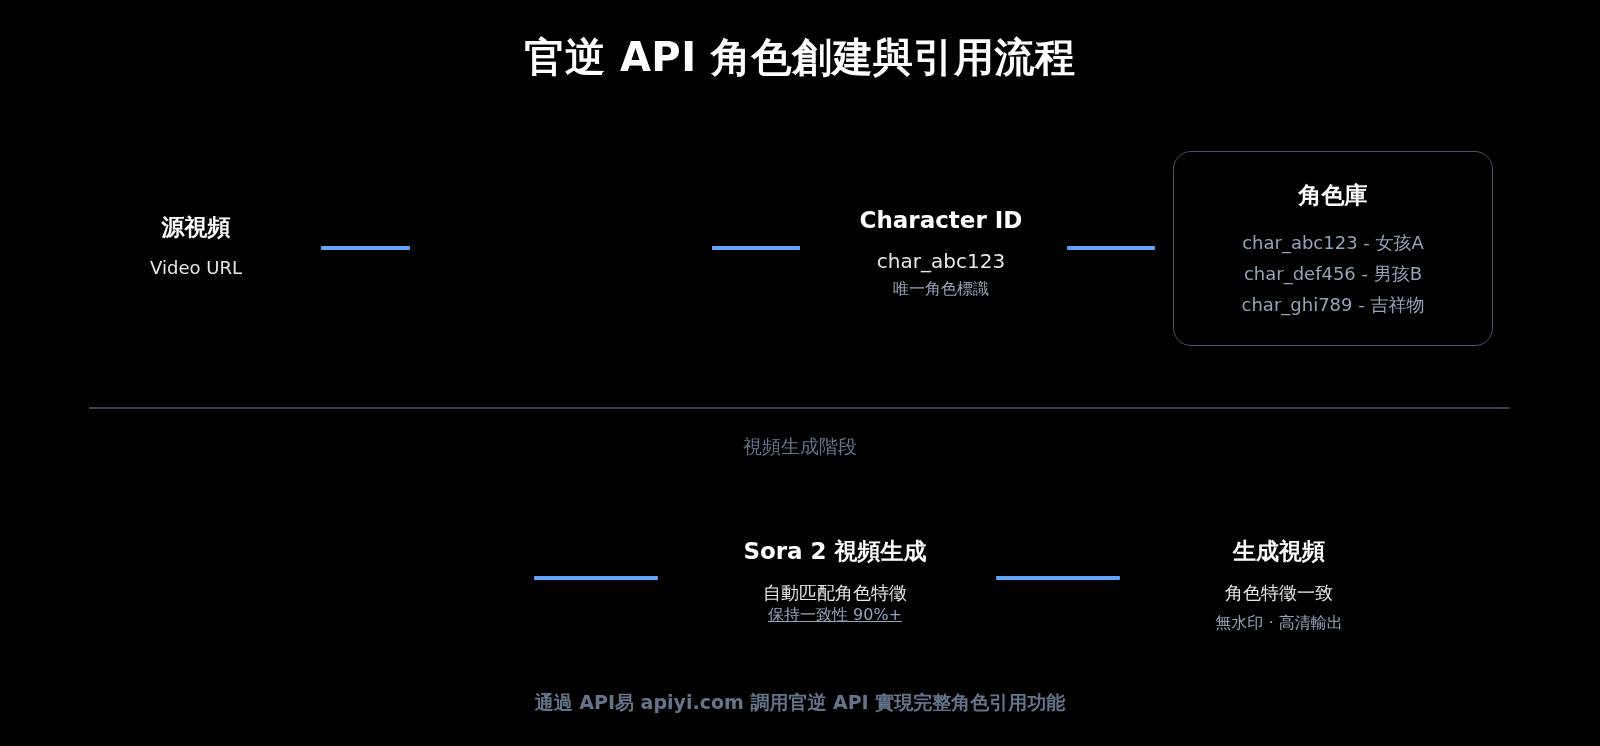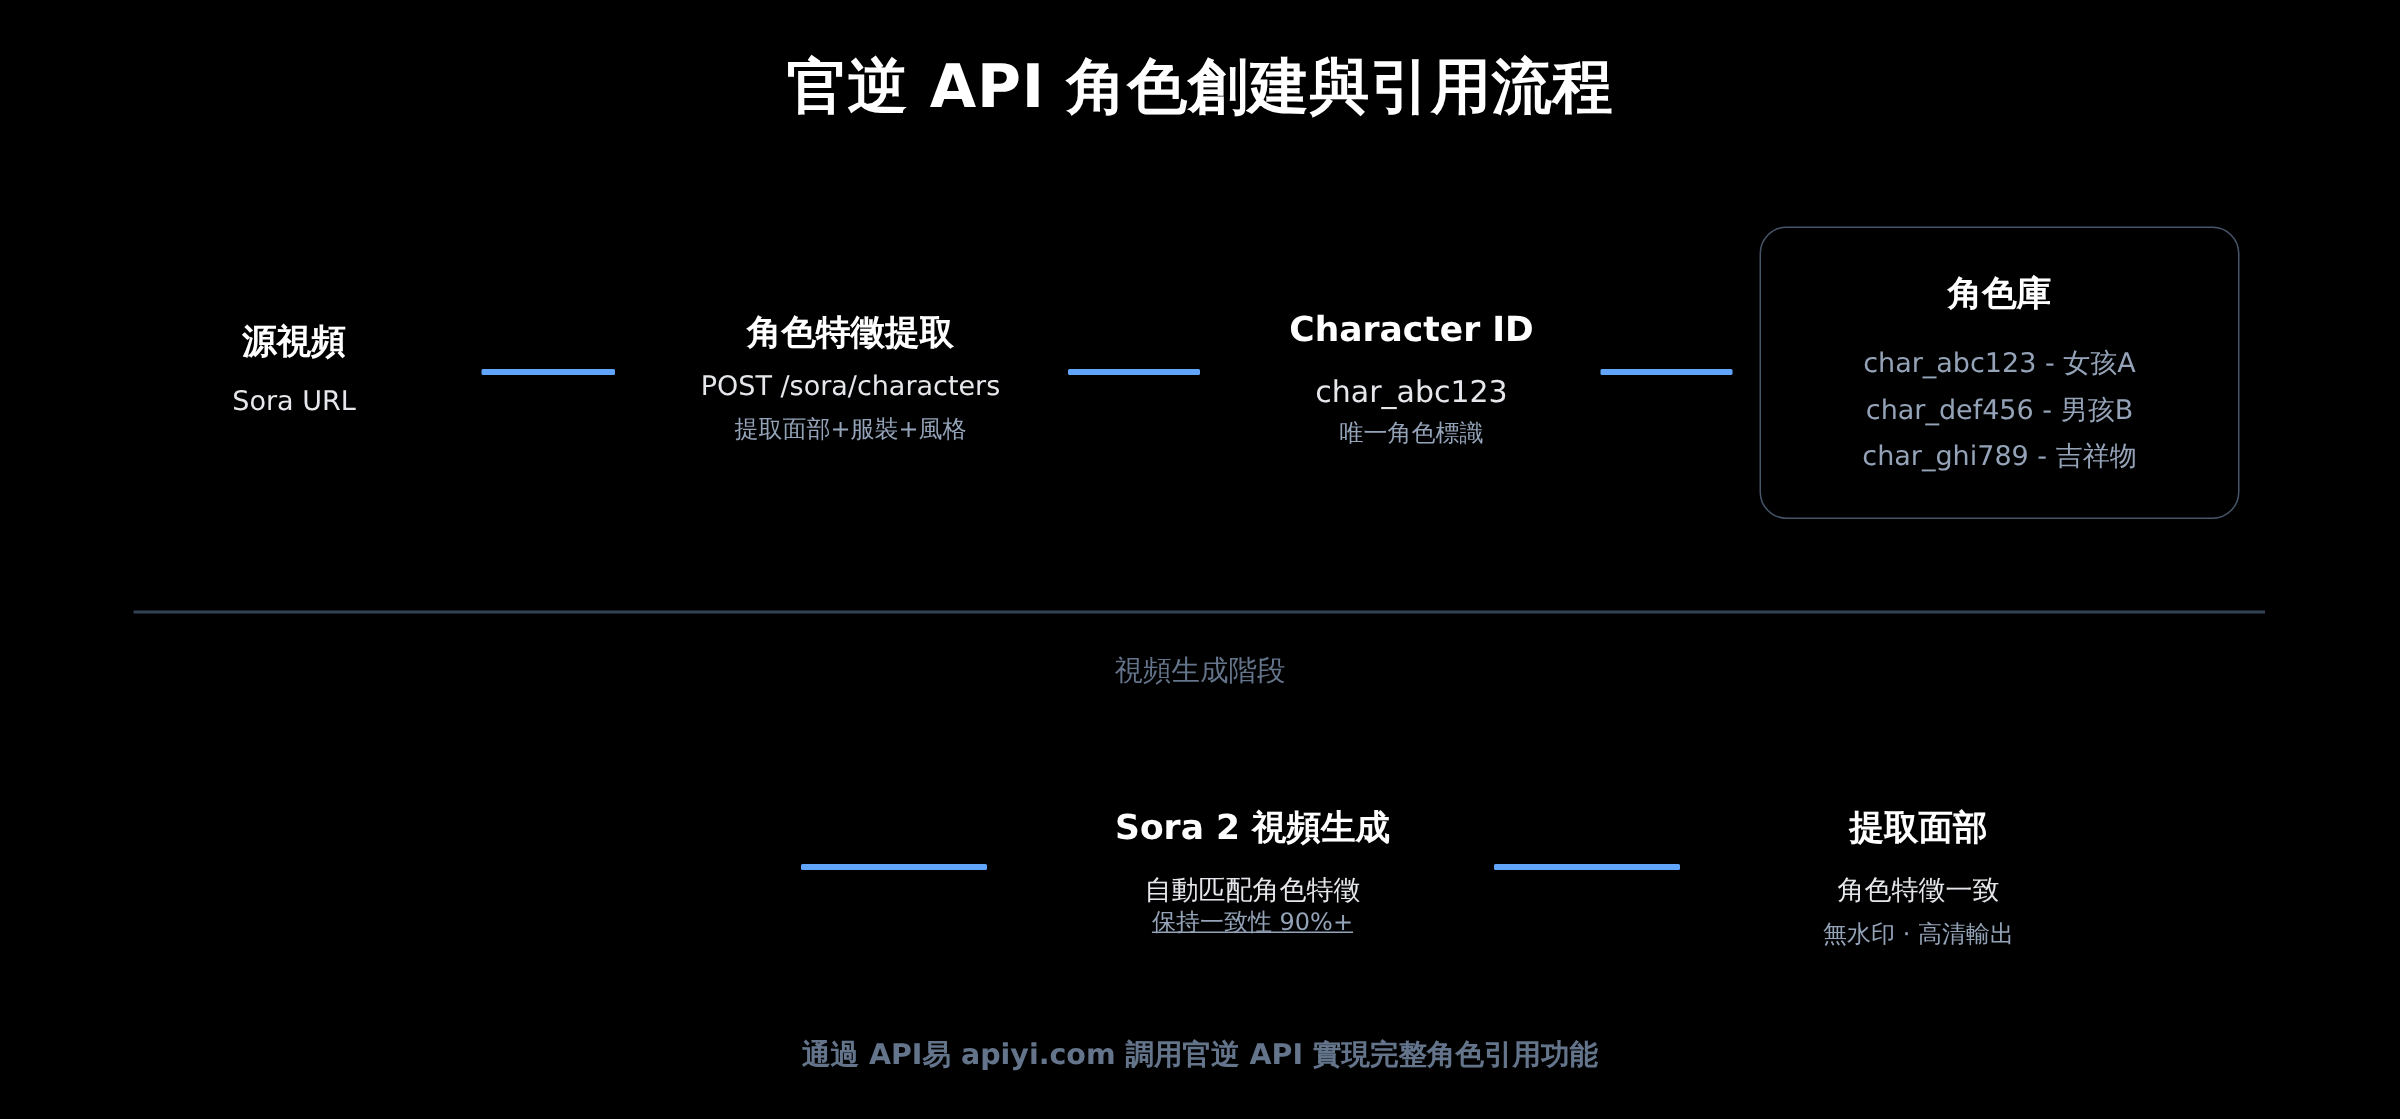--- a/index.html
+++ b/index.html
@@ -36,30 +36,25 @@
   </style>
 </head>
 <body>
 
 <div class="canvas">
 
   <h1 class="title">官逆 API 角色創建與引用流程</h1>
 
   <div class="node" style="left:196px; top:212px;">
     <div class="node-title">源視頻</div>
-    <div class="node-sub" style="margin-top:14px;">Sora URL</div>
+    <div class="node-sub" style="margin-top:14px;">Video URL</div>
   </div>
 
   <div class="connector" style="left:321px; top:246px; width:89px;"></div>
 
-  <div class="node" style="left:567px; top:206px;">
-    <div class="node-title">角色特徵提取</div>
-    <div class="node-sub" style="margin-top:10px;">POST /sora/characters</div>
-    <div class="node-note" style="margin-top:8px;">提取面部+服裝+風格</div>
-  </div>
 
   <div class="connector" style="left:712px; top:246px; width:88px;"></div>
 
   <div class="node" style="left:941px; top:207px;">
     <div class="node-title">Character ID</div>
     <div class="node-sub" style="margin-top:16px; font-size:20px;">char_abc123</div>
     <div class="node-note" style="margin-top:6px;">唯一角色標識</div>
   </div>
 
   <div class="connector" style="left:1067px; top:246px; width:88px;"></div>
@@ -81,19 +76,19 @@
 
   <div class="node" style="left:835px; top:536px;">
     <div class="node-title">Sora 2 視頻生成</div>
     <div class="node-sub" style="margin-top:14px;">自動匹配角色特徵</div>
     <div class="node-note" style="margin-top:0;text-decoration:underline;">保持一致性 90%+</div>
   </div>
 
   <div class="connector" style="left:996px; top:576px; width:124px;"></div>
 
   <div class="node" style="left:1279px; top:536px;">
-    <div class="node-title">提取面部</div>
+    <div class="node-title">生成視頻</div>
     <div class="node-sub" style="margin-top:14px;">角色特徵一致</div>
     <div class="node-note" style="margin-top:8px;">無水印 · 高清輸出</div>
   </div>
 
   <div class="footer">通過 API易 apiyi.com 調用官逆 API 實現完整角色引用功能</div>
 </div>
 
 </body></html>

